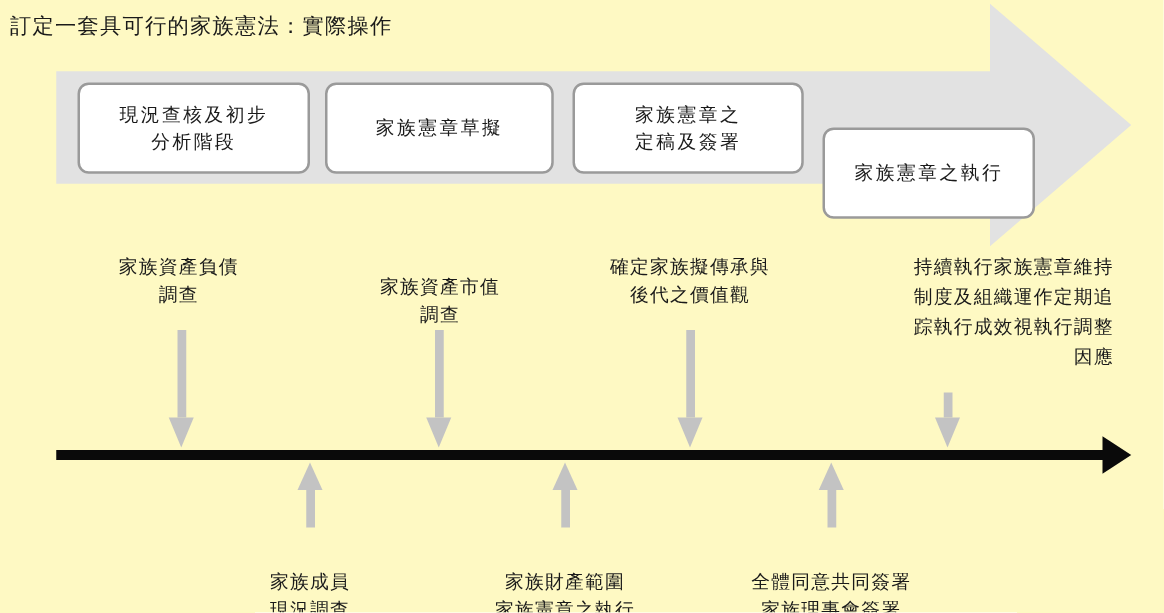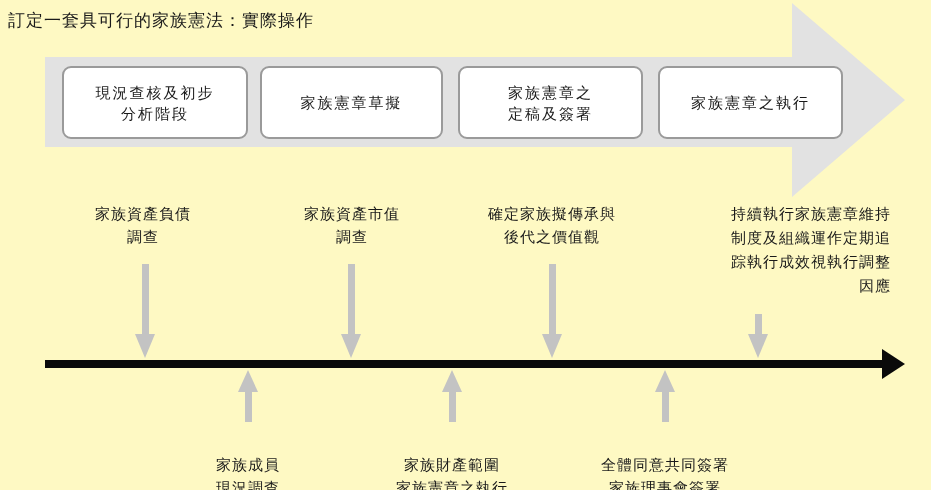--- a/index.html
+++ b/index.html
@@ -44,34 +44,34 @@
     justify-content: center;
     text-align: center;
     font-size: 15px;
     line-height: 21px;
     letter-spacing: 2px;
     white-space: pre-line;
   }
   .stage-1 { left: 62px;  width: 186px; }
   .stage-2 { left: 260px; width: 183px; }
   .stage-3 { left: 458px; width: 185px; }
-  .stage-4 { left: 658px; width: 185px; }
+  .stage-4 { left: 658px; width: 170px; margin-top: 36px; }
 
   .milestone-label {
     position: absolute;
     text-align: center;
     font-size: 15px;
     line-height: 23px;
     letter-spacing: 1px;
     white-space: pre-line;
   }
   .above { top: 202px; }
   .below { top: 455px; font-family: Liberation Mono, monospace; }
   .lbl-a1 { left: 48px;  width: 190px; }
-  .lbl-a2 { left: 257px; width: 190px; }
+  .lbl-a2 { left: 257px; width: 190px; margin-top: 16px; }
   .lbl-a3 { left: 452px; width: 200px; }
   .lbl-a4 { left: 679px; width: 212px; line-height: 24px; text-align: right; }
   .lbl-b1 { left: 178px; width: 140px; }
   .lbl-b2 { left: 357px; width: 190px; }
   .lbl-b3 { left: 545px; width: 240px; }
 
   .arrow-down, .arrow-up {
     position: absolute;
     width: 20px;
     display: flex;

